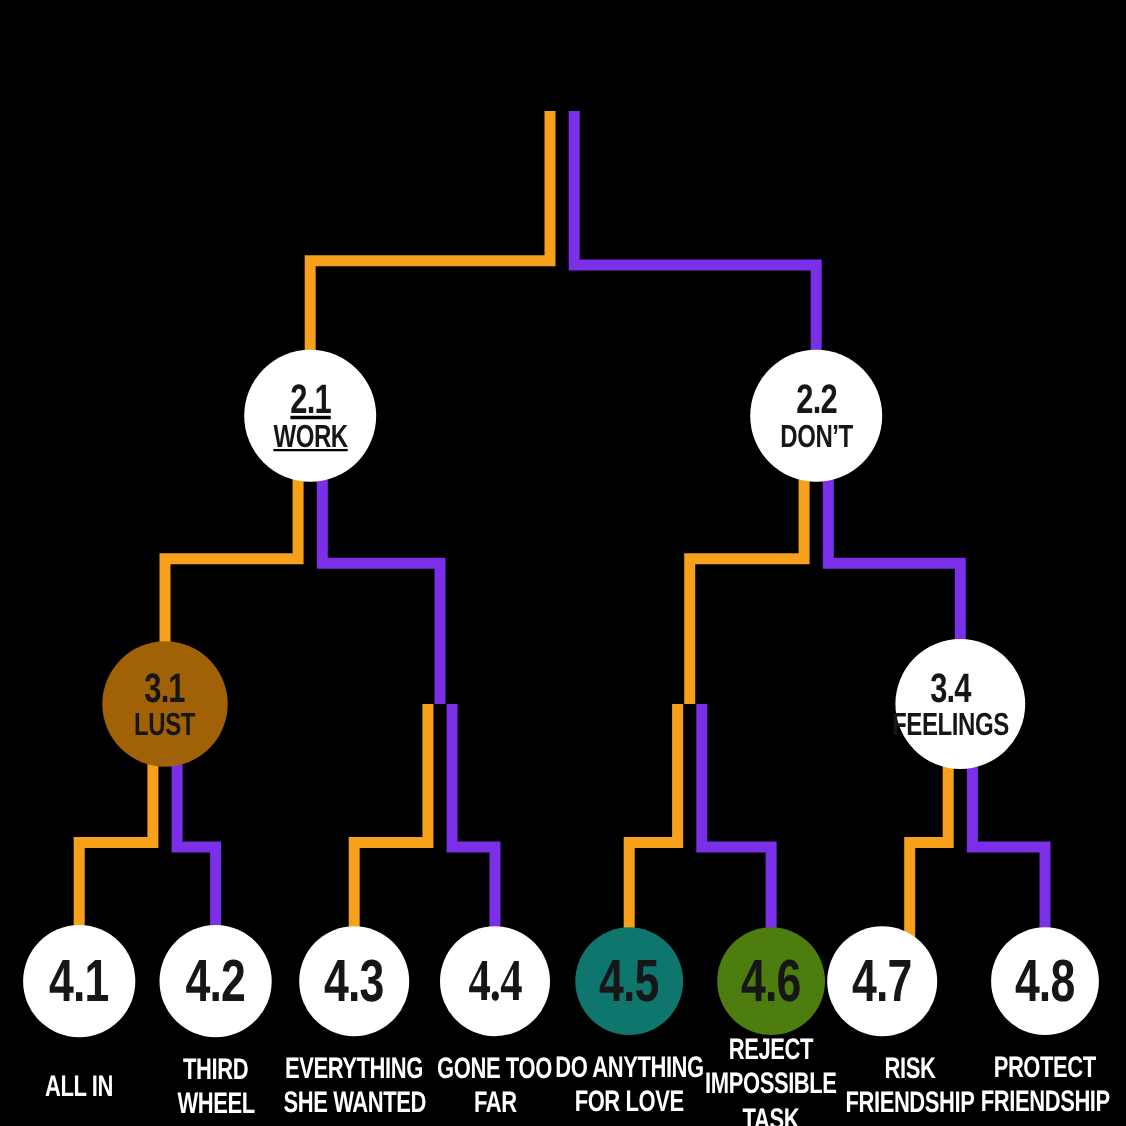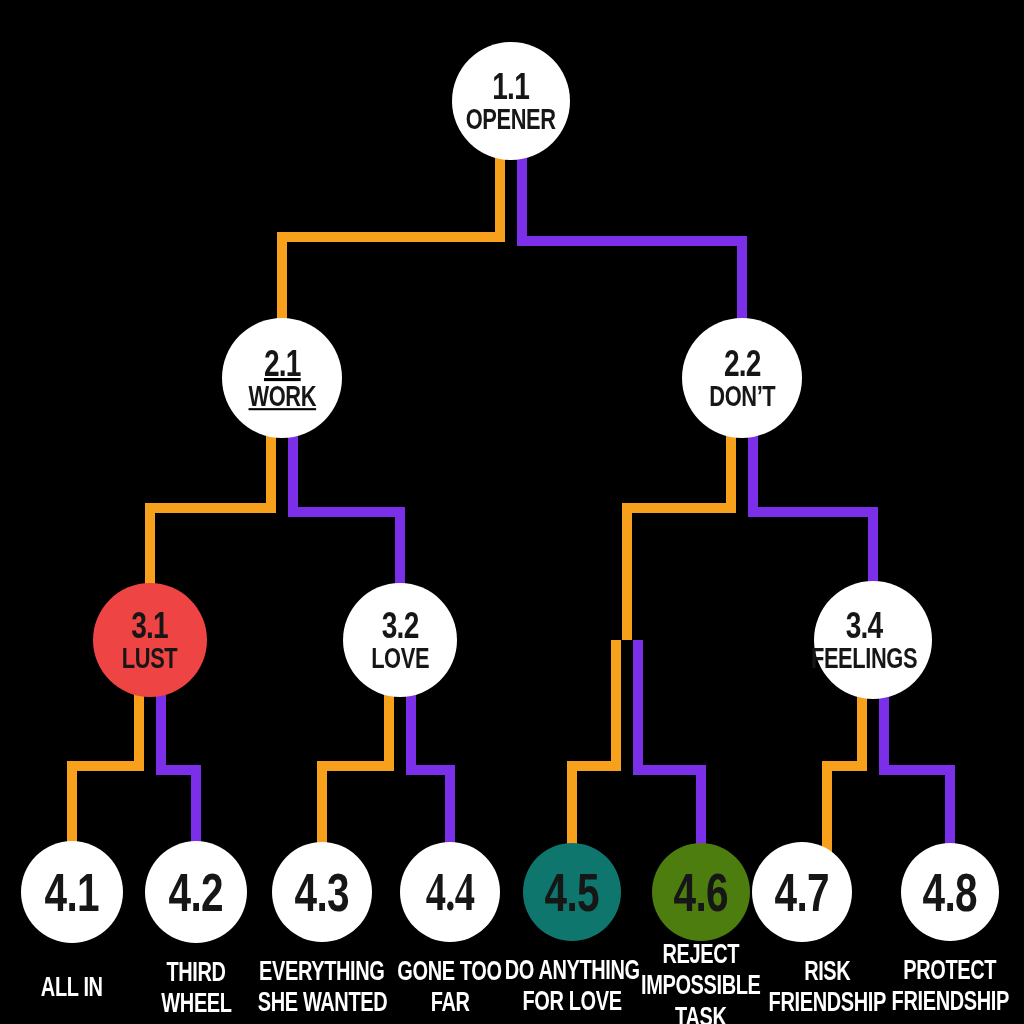--- a/index.html
+++ b/index.html
@@ -90,48 +90,36 @@
       <polyline points="753,378 753,512 873,512 873,640" fill="none" stroke="#7B2FE8" stroke-width="10" stroke-linejoin="miter"></polyline>
       <polyline points="139,640 139,766 72,766 72,892" fill="none" stroke="#F6A01B" stroke-width="10" stroke-linejoin="miter"></polyline>
       <polyline points="161,640 161,770 196,770 196,892" fill="none" stroke="#7B2FE8" stroke-width="10" stroke-linejoin="miter"></polyline>
       <polyline points="389,640 389,766 322,766 322,892" fill="none" stroke="#F6A01B" stroke-width="10" stroke-linejoin="miter"></polyline>
       <polyline points="411,640 411,770 450,770 450,892" fill="none" stroke="#7B2FE8" stroke-width="10" stroke-linejoin="miter"></polyline>
       <polyline points="616,640 616,766 572,766 572,892" fill="none" stroke="#F6A01B" stroke-width="10" stroke-linejoin="miter"></polyline>
       <polyline points="638,640 638,770 701,770 701,892" fill="none" stroke="#7B2FE8" stroke-width="10" stroke-linejoin="miter"></polyline>
       <polyline points="862,640 862,766 827,766 827,892" fill="none" stroke="#F6A01B" stroke-width="10" stroke-linejoin="miter"></polyline>
       <polyline points="884,640 884,770 950,770 950,892" fill="none" stroke="#7B2FE8" stroke-width="10" stroke-linejoin="miter"></polyline>
     </svg>
-<div class="node" style="left: 452px; top: 42px; width: 118px; height: 118px; background: rgb(255, 255, 255);">
-      <div class="node-text" style="color: rgb(22, 22, 22);">
-        <div class="node-number">1.1</div>
-        <div class="node-label-line">OPENER</div>
-      </div>
-    </div>
     <div class="node" style="left: 222px; top: 318px; width: 120px; height: 120px; background: rgb(255, 255, 255); text-decoration: underline;">
       <div class="node-text" style="color: rgb(22, 22, 22);">
         <div class="node-number">2.1</div>
         <div class="node-label-line">WORK</div>
       </div>
     </div>
     <div class="node" style="left: 682px; top: 318px; width: 120px; height: 120px; background: rgb(255, 255, 255);">
       <div class="node-text" style="color: rgb(22, 22, 22);">
         <div class="node-number">2.2</div>
         <div class="node-label-line">DON’T</div>
       </div>
     </div>
-    <div class="node" style="left: 93px; top: 583px; width: 114px; height: 114px; background: #ef4444;">
+    <div class="node" style="left: 93px; top: 583px; width: 114px; height: 114px; background: #a16207;">
       <div class="node-text" style="color: rgb(22, 22, 22);">
         <div class="node-number">3.1</div>
         <div class="node-label-line">LUST</div>
-      </div>
-    </div>
-    <div class="node" style="left: 343px; top: 583px; width: 114px; height: 114px; background: rgb(255, 255, 255);">
-      <div class="node-text" style="color: rgb(22, 22, 22);">
-        <div class="node-number">3.2</div>
-        <div class="node-label-line">LOVE</div>
       </div>
     </div>
     <div class="node" style="left: 814px; top: 581px; width: 118px; height: 118px; background: rgb(255, 255, 255); justify-content: flex-end;">
       <div class="node-text" style="color: rgb(22, 22, 22);">
         <div class="node-number">3.4</div>
         <div class="node-label-line">FEELINGS</div>
       </div>
     </div>
     <div class="node" style="left: 21px; top: 841px; width: 102px; height: 102px; background: rgb(255, 255, 255);">
       <div class="node-text" style="color: rgb(22, 22, 22);">

